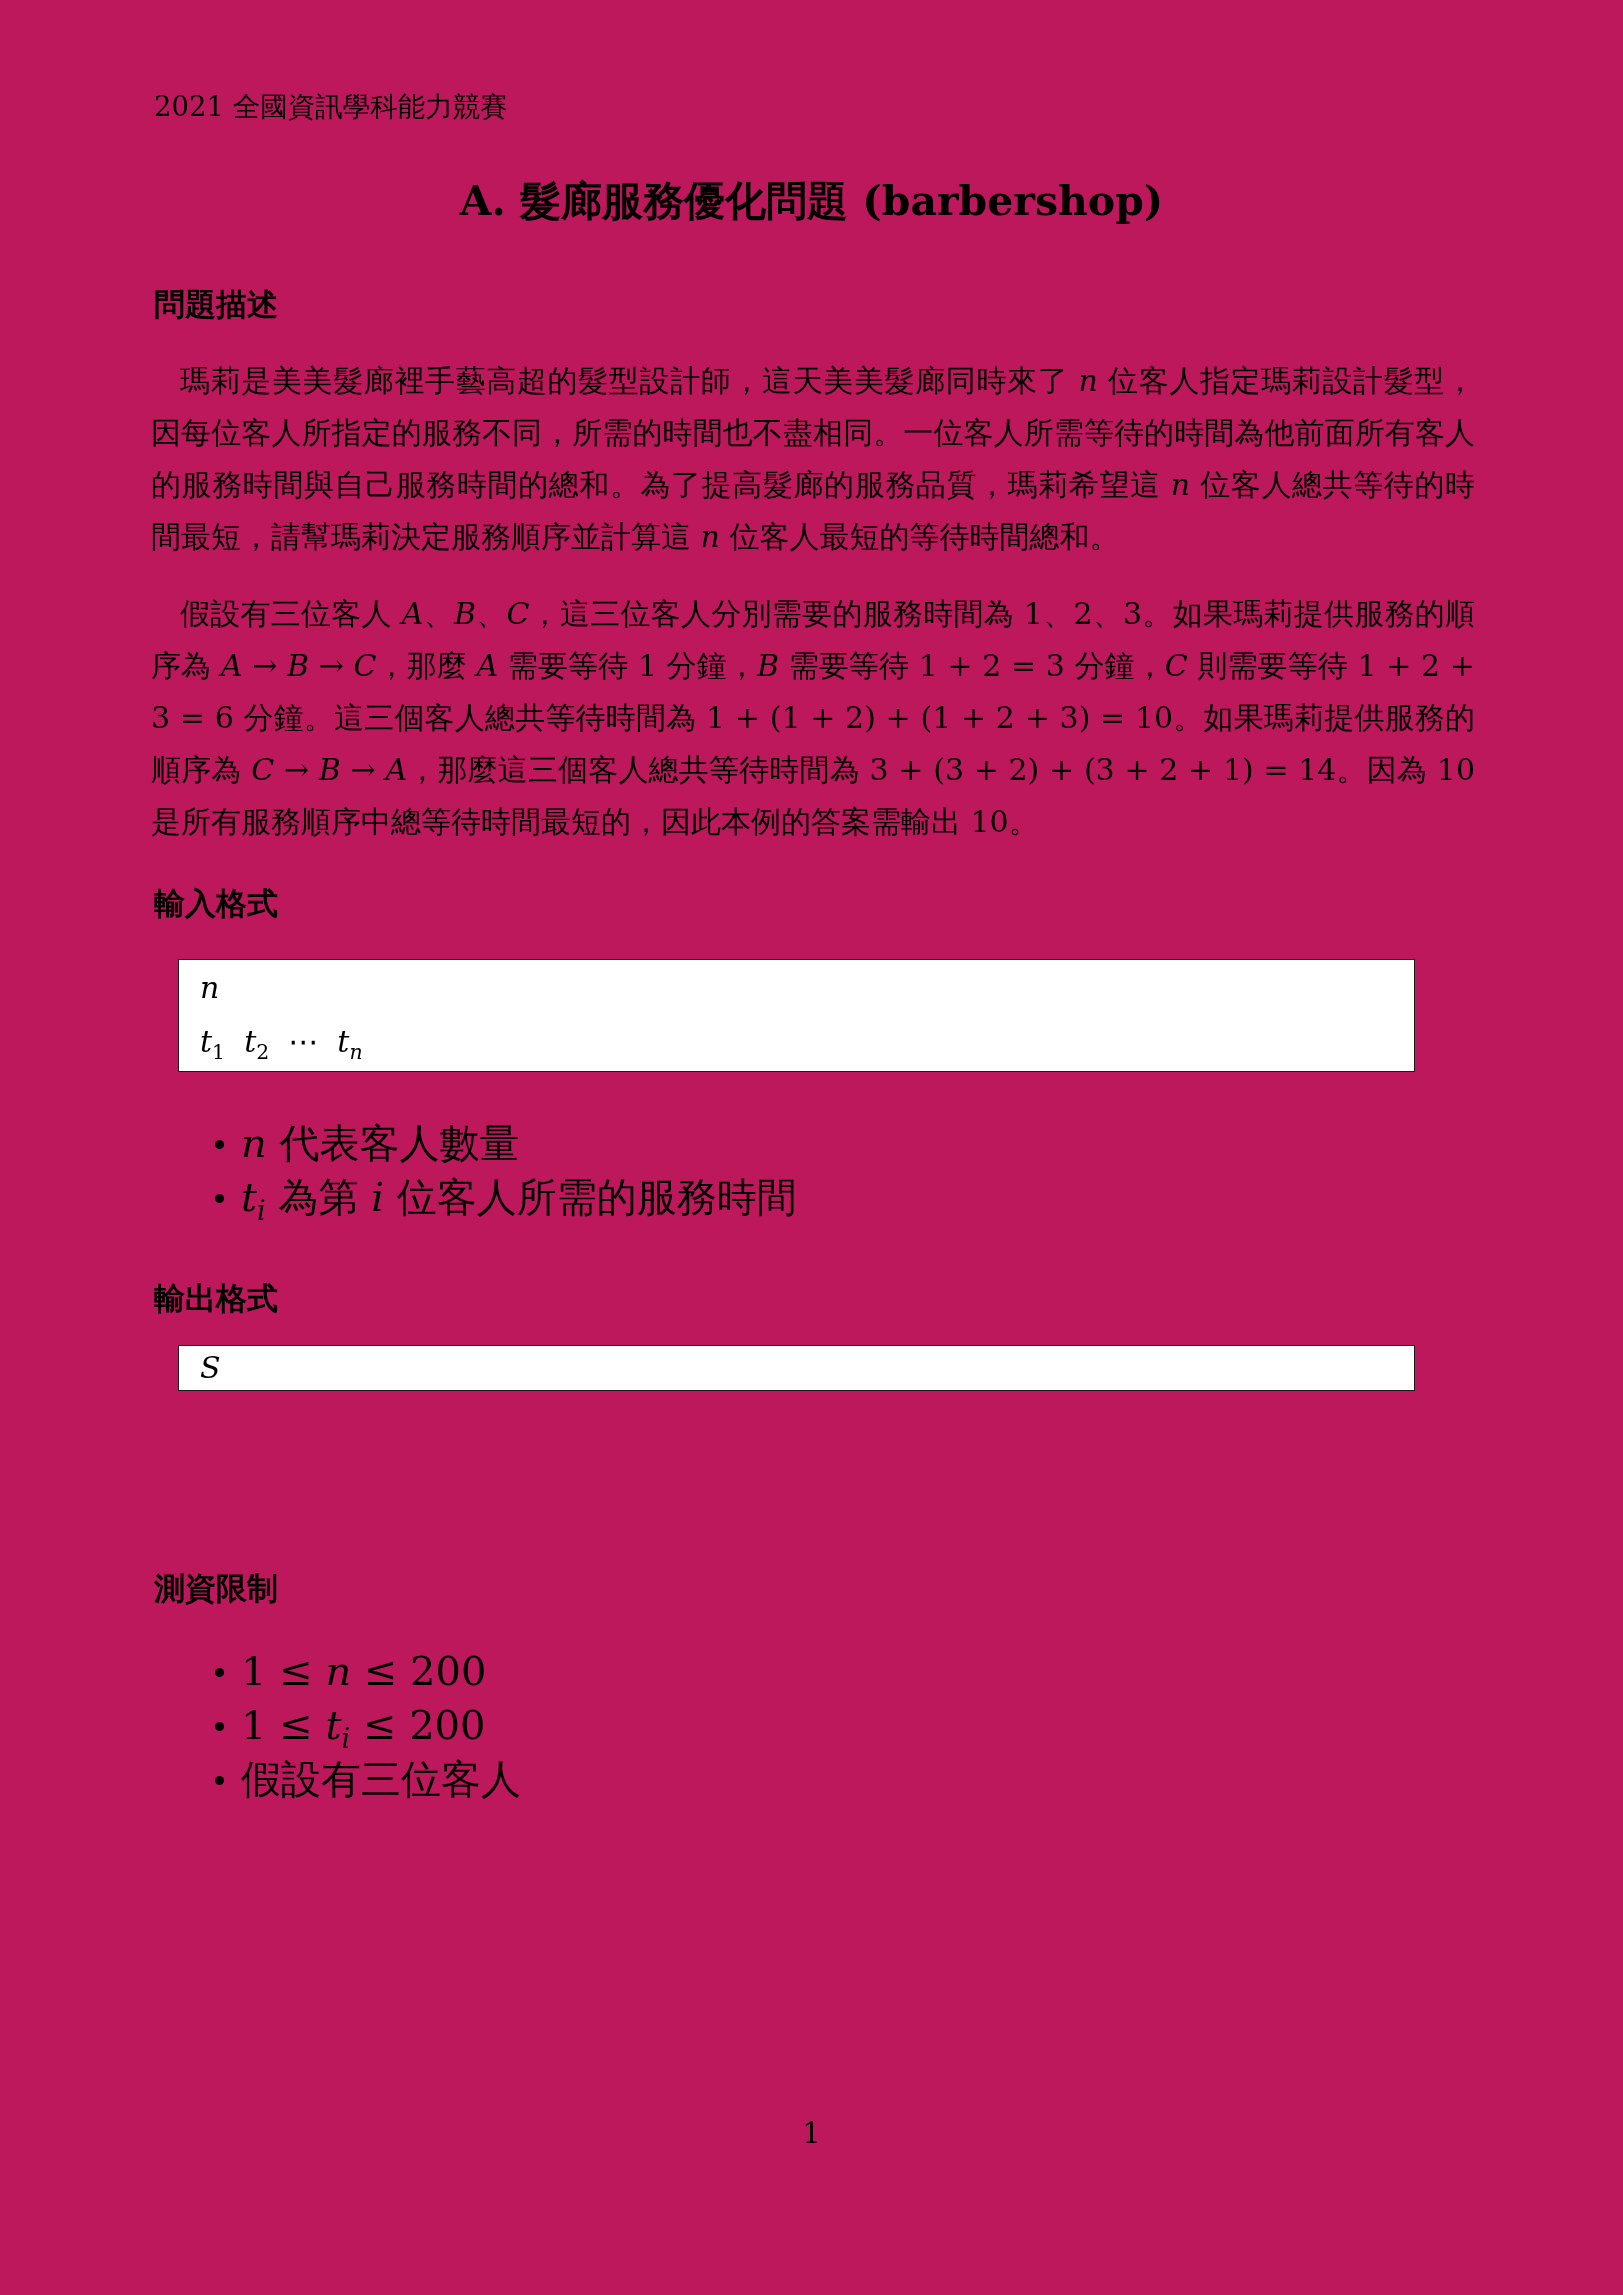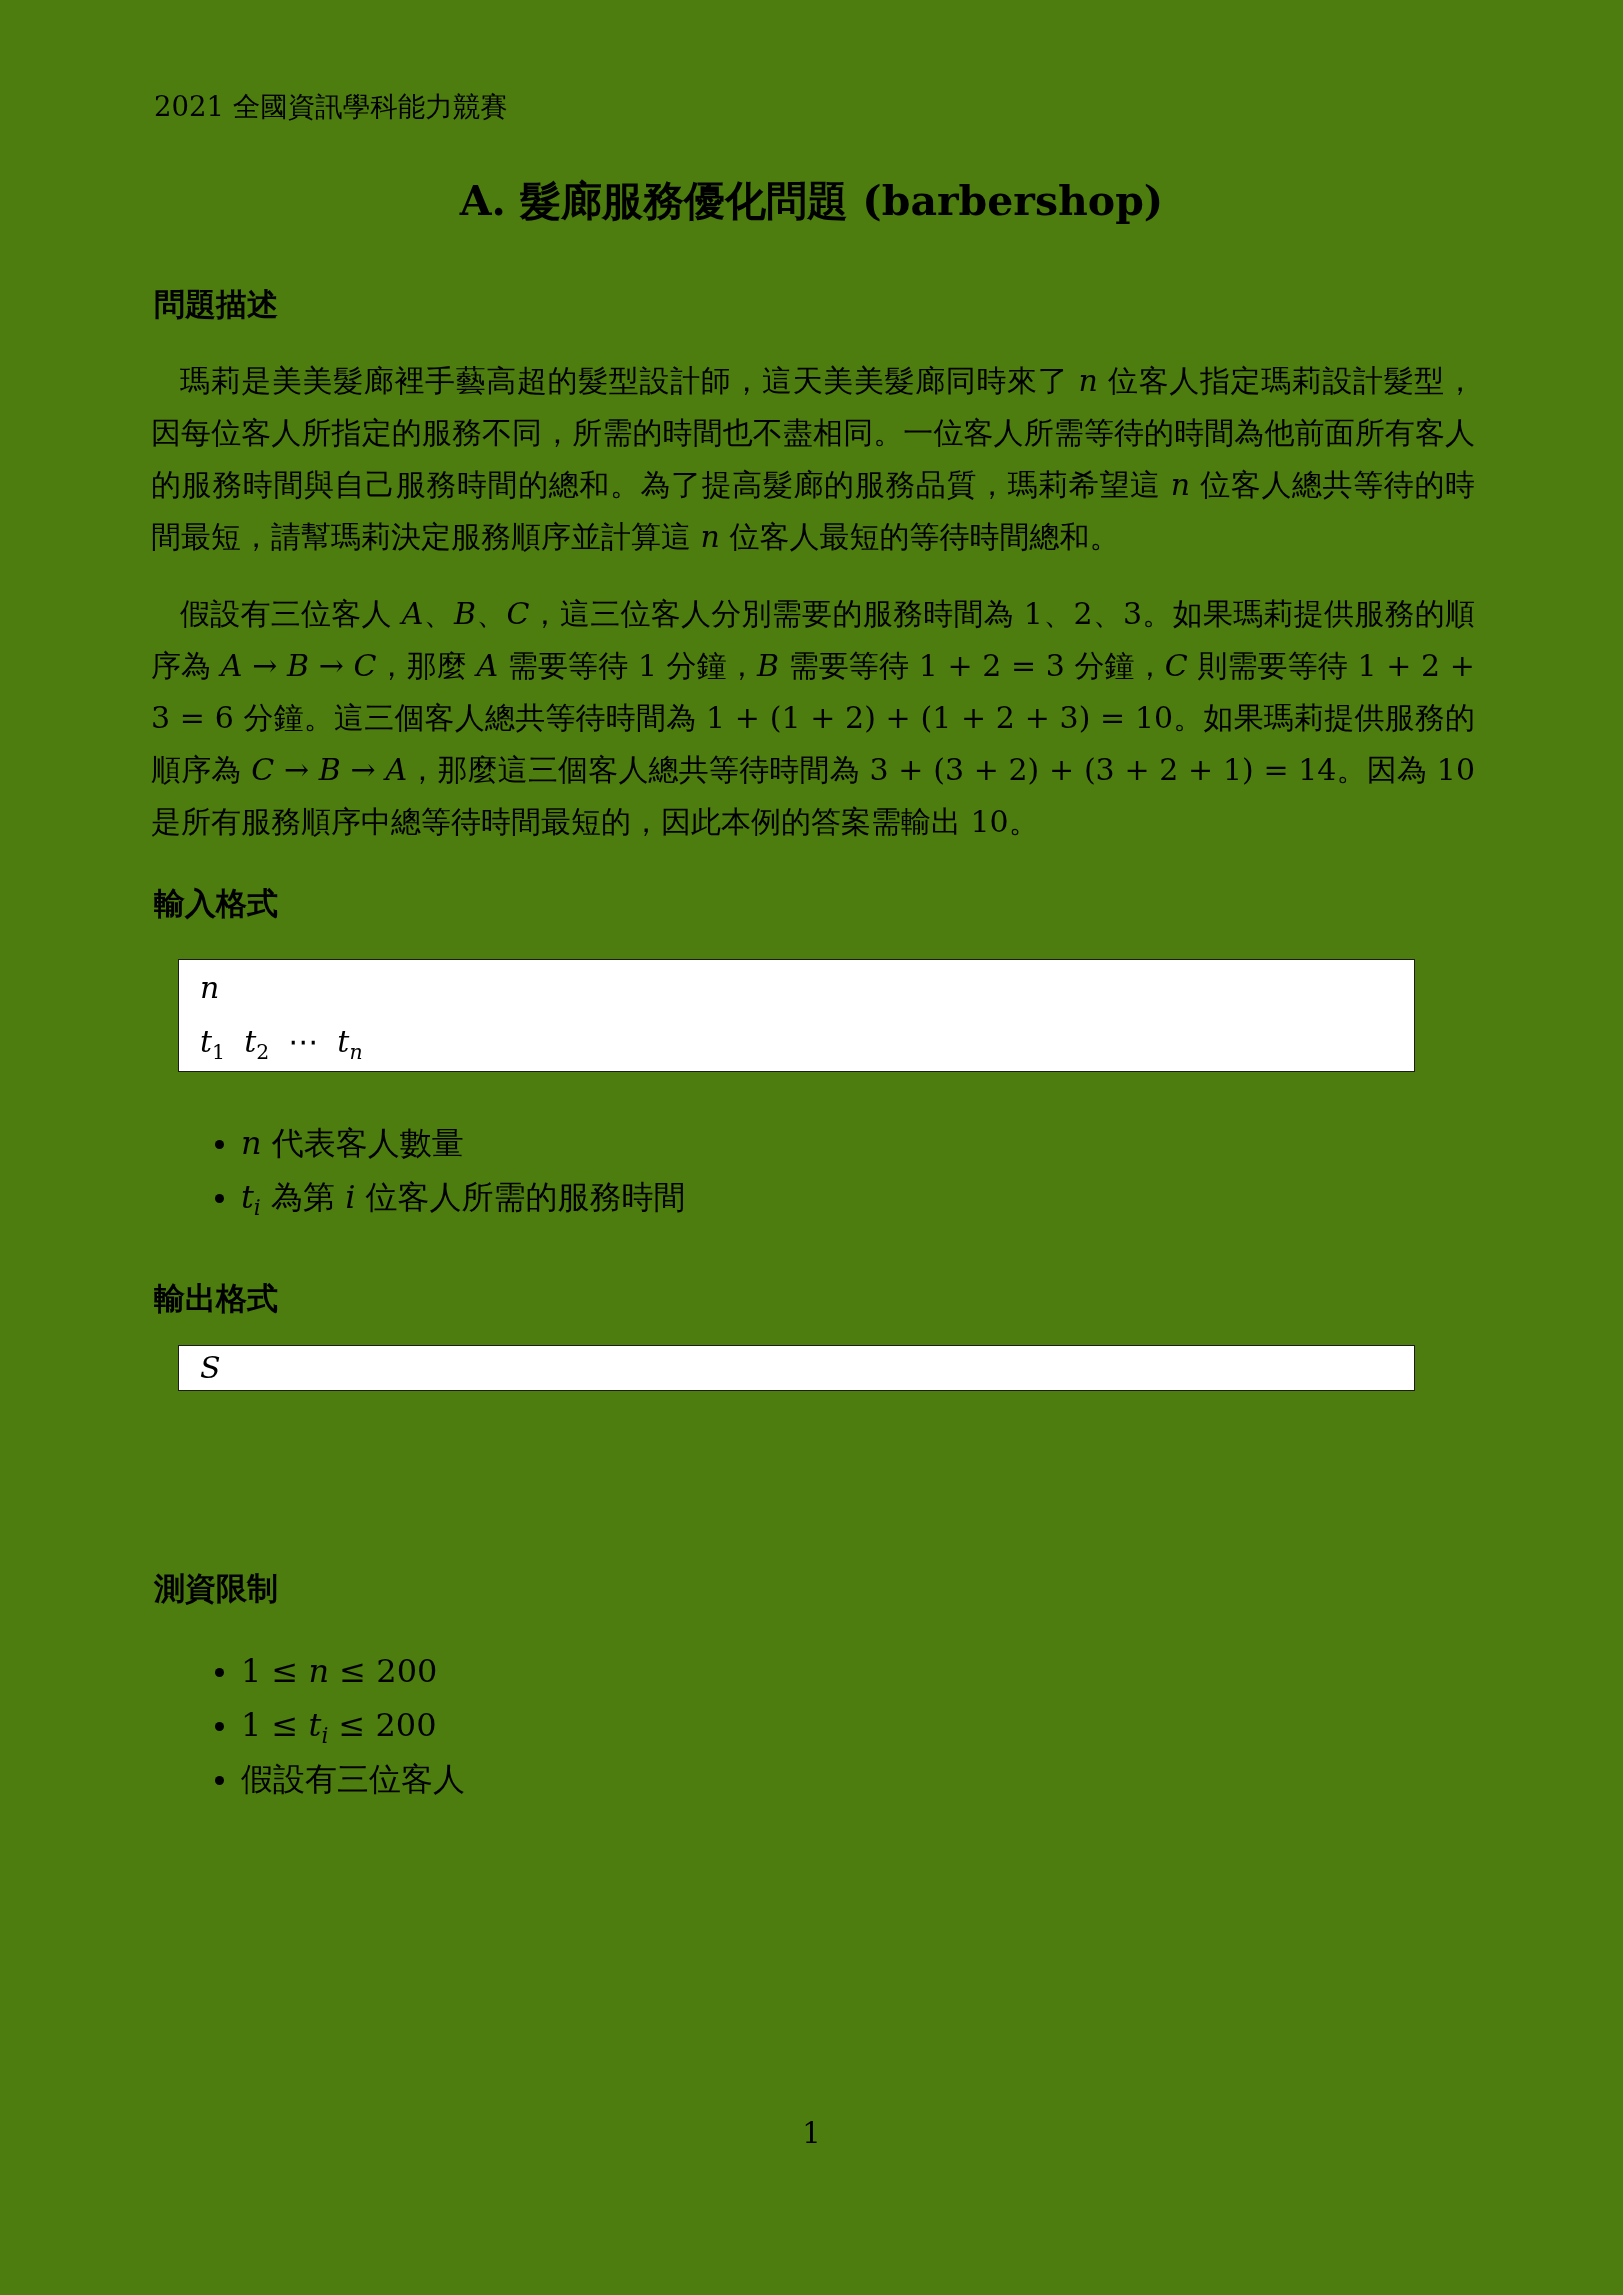--- a/index.html
+++ b/index.html
@@ -1,19 +1,19 @@
 <!DOCTYPE html>
 <html style="font-size:10.5px"><head>
 <meta charset="utf-8">
 <style>
   html,body{margin:0;padding:0;background:#888;}
   .page{
     position:relative;
     width:1623px;height:2295px;
-    background:#4d7c0f;
+    background:#be185d;
     color:#000;
     font-family:"DejaVu Serif","Liberation Serif",serif;
     overflow:hidden;
   }
   .abs{position:absolute;}
   .header-line{
     left:154px;top:88px;
     font-size:27.5px;line-height:37px;
     white-space:nowrap;
   }
@@ -48,21 +48,21 @@
     background:#fff;
     padding:1.3px 13px 1.3px 21px;
   }
   .box-line{
     font-size:30px;line-height:54px;
     white-space:pre-wrap;
   }
   .bullets{
     list-style:none;margin:0;padding:0;
     left:241px;
-    font-size:32px;line-height:54px;
+    font-size:40px;line-height:54px;
   }
   .bullets li{position:relative;white-space:nowrap;}
   .bullets li::before{
     content:"";
     position:absolute;
     left:-26px;top:23.6px;
     width:9.2px;height:9.2px;border-radius:50%;
     background:#000;
   }
   .page-number{

